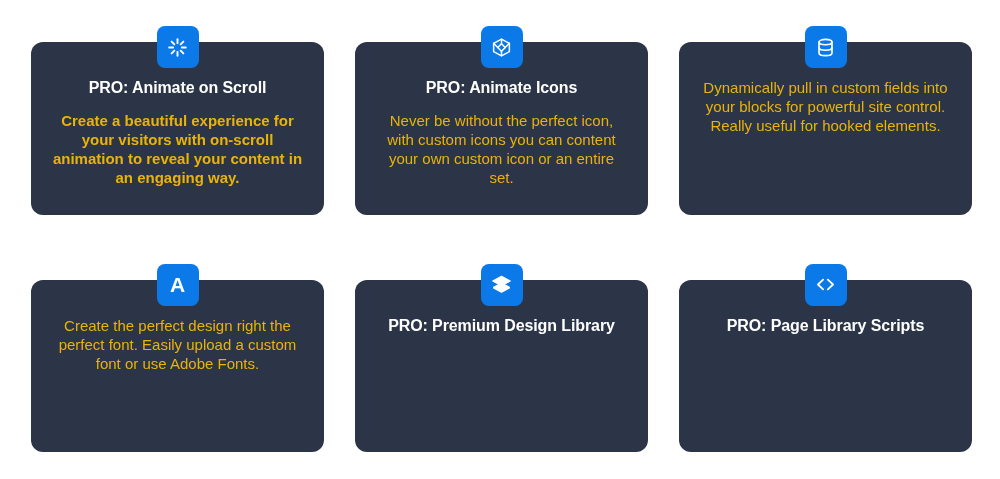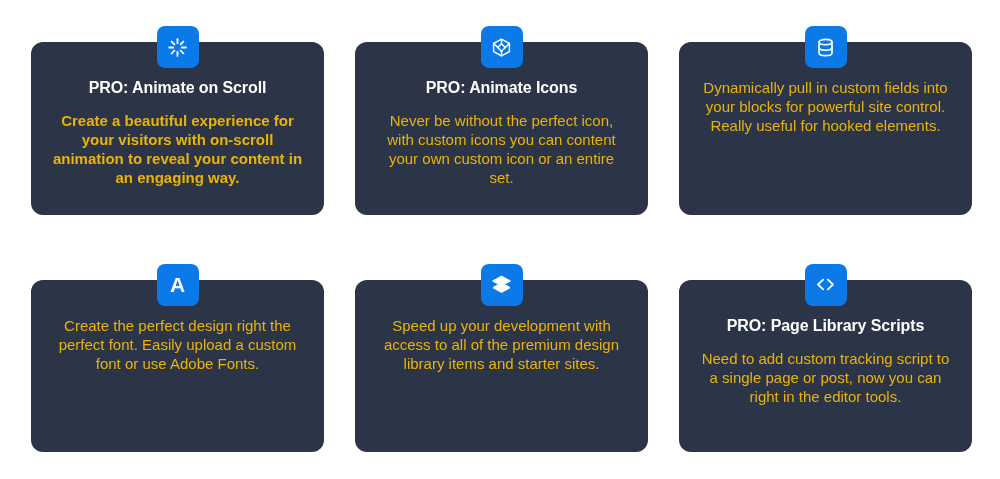--- a/index.html
+++ b/index.html
@@ -145,27 +145,26 @@
 
   <div class="feature-card">
     <div class="card-badge">
       <svg viewBox="0 0 24 24" fill="#ffffff" stroke="#ffffff" stroke-width="1.4" stroke-linejoin="round">
         <polygon points="12,2.6 22,8 12,13.4 2,8"></polygon>
         <polygon points="12,10.4 21,15.2 12,20 3,15.2" fill="none"></polygon>
         <polygon points="12,13.2 21.6,18.4 12,23.6 2.4,18.4" fill="#ffffff" stroke="none" opacity="0"></polygon>
         <polygon points="12,11.1 21,16 12,20.9 3,16"></polygon>
       </svg>
     </div>
-    <p class="card-text">Speed up your development with access to all of the premium design library items and starter sites.</p>
+    <h3 class="card-title">PRO: Premium Design Library</h3>
   </div>
 
   <div class="feature-card">
     <div class="card-badge">
       <svg viewBox="0 0 24 24" fill="none" stroke="#ffffff" stroke-width="2.1" stroke-linecap="round" stroke-linejoin="round">
         <polyline points="9.3,6.5 3.4,12 9.3,17.5"></polyline>
         <polyline points="14.7,6.5 20.6,12 14.7,17.5"></polyline>
       </svg>
     </div>
     <h3 class="card-title">PRO: Page Library Scripts</h3>
-    <p class="card-text">Need to add custom tracking script to a single page or post, now you can right in the editor tools.</p>
   </div>
 
 </div>
 
 </body></html>

